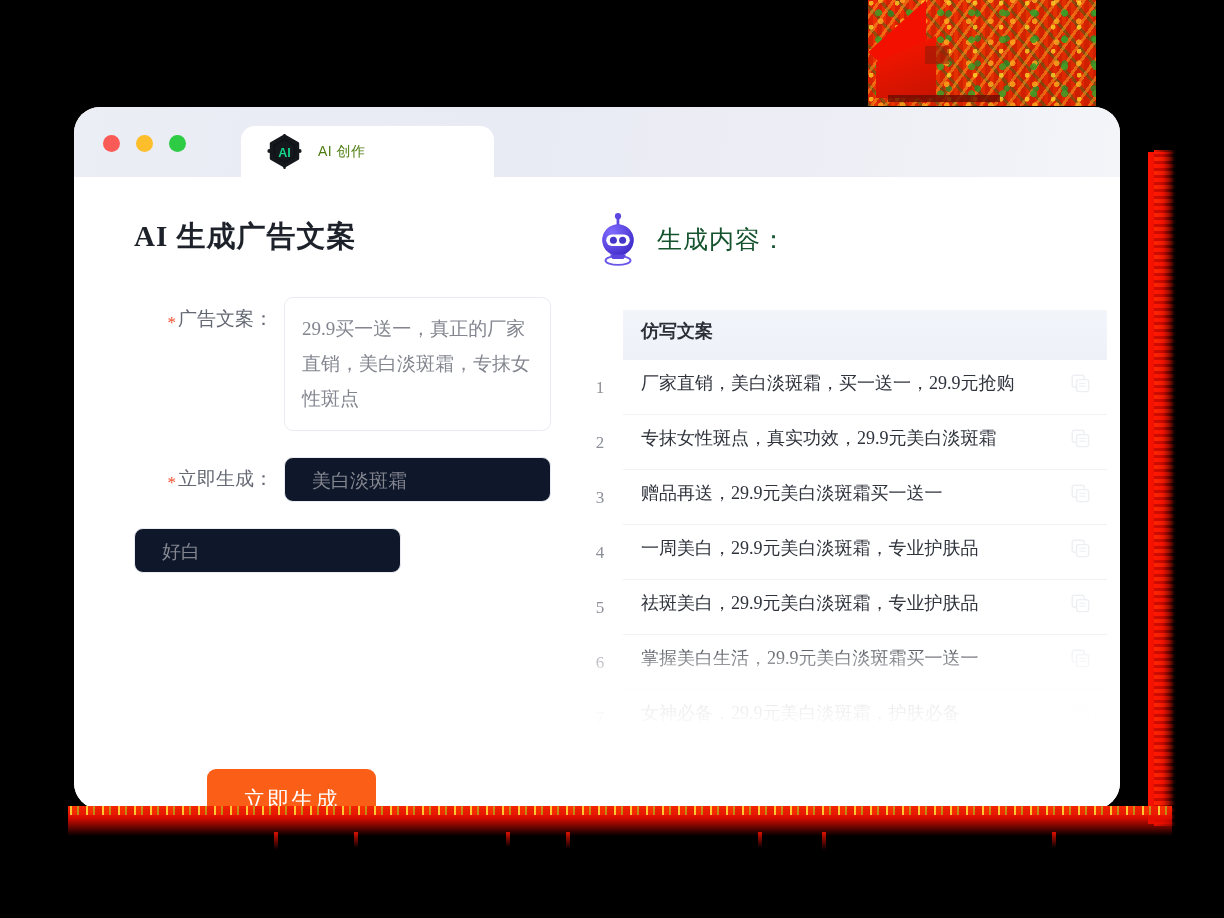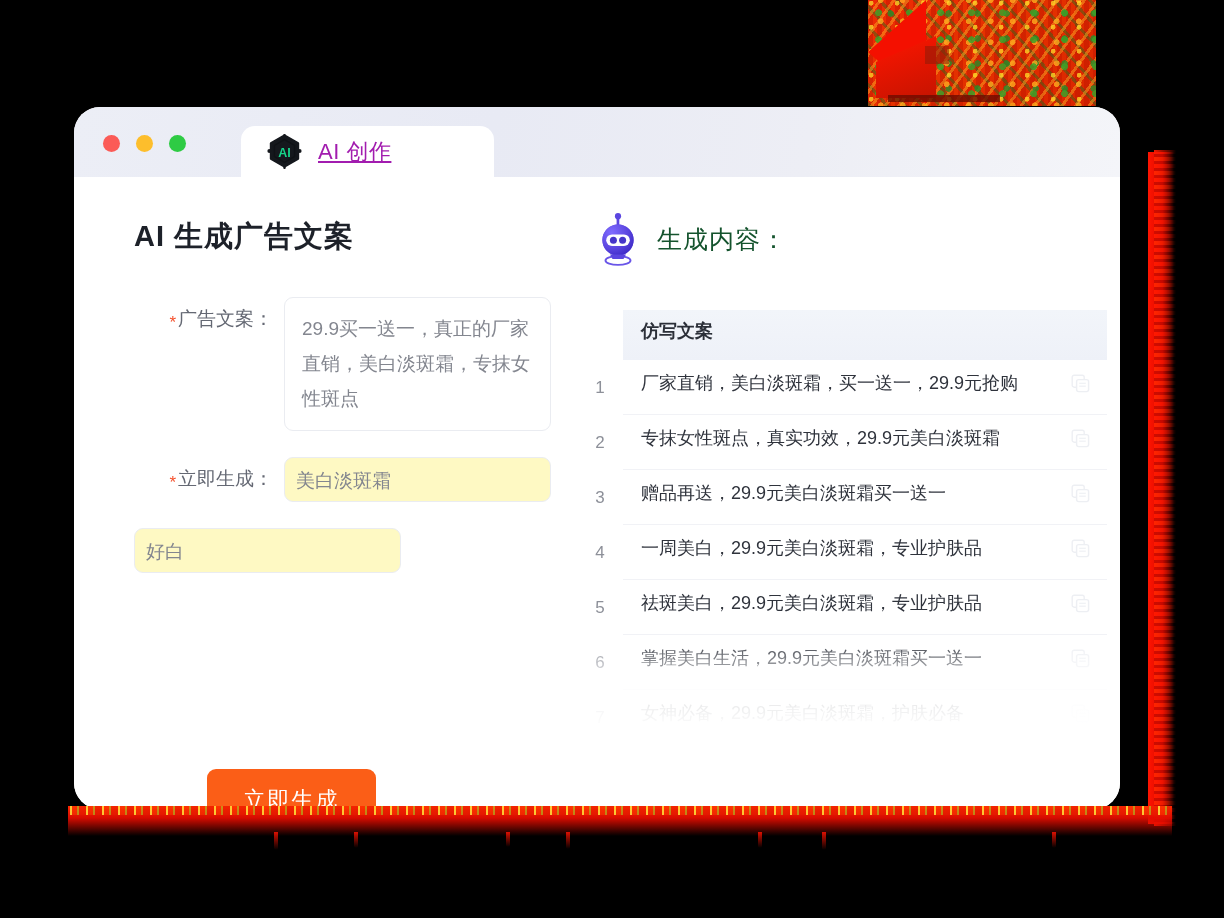--- a/index.html
+++ b/index.html
@@ -104,27 +104,27 @@
   .dot.yellow { background: #fdbe2c; }
   .dot.green  { background: #2ecb44; }
 
   .tab {
     position: absolute; left: 167px; top: 19px;
     width: 253px; height: 51px;
     background: #ffffff;
     border-radius: 14px 14px 0 0;
     display: flex; align-items: center; padding-left: 25px; gap: 15px;
   }
-  .tab-label { font-size: 22px; color: #a21caf; letter-spacing: .5px; text-decoration: underline; }
+  .tab-label { font-size: 14px; color: #4d7c0f; letter-spacing: .5px; }
 
   .ai-badge { position: relative; width: 37px; height: 37px; flex: 0 0 auto; }
   .ai-badge svg { display: block; }
 
   
-  .body-area { position: relative; height: 632px; background: #fff; display: flex; }
+  .body-area { position: relative; height: 632px; background: #fff; display: flex; font-family: Liberation Serif, serif; }
   .left-pane  { width: 508px; position: relative; padding: 0 0 0 60px; }
   .right-pane { flex: 1; position: relative; }
 
   .page-title {
     font-size: 29px; font-weight: bold; color: #1d2129;
     letter-spacing: 1px; margin-top: 40px;
   }
 
   .field-row { display: flex; align-items: flex-start; margin-top: 26px; }
   .field-row.first { margin-top: 40px; }
@@ -137,21 +137,21 @@
   .textarea-box {
     width: 267px; min-height: 132px;
     border: 1px solid #eaecf1; border-radius: 9px;
     padding: 13px 15px 14px 17px;
     font-size: 19px; line-height: 35px; color: #83868f;
     background: #fff;
   }
   .input-box {
     width: 267px; height: 45px; line-height: 45px;
     border: 1px solid #eaecf1; border-radius: 9px;
-    padding: 0 11px; font-size: 19px; color: #83868f; background: #fef9c3;
+    padding: 0 27px; font-size: 19px; color: #83868f; background: #0f172a;
   }
 
   .gen-button {
     position: absolute; left: 133px; top: 592px;
     width: 169px; height: 62px; border: none; border-radius: 9px;
     background: #fb5e17; color: #fff; font-size: 22px; letter-spacing: 2px;
     font-family: inherit; cursor: pointer;
   }
 
   

